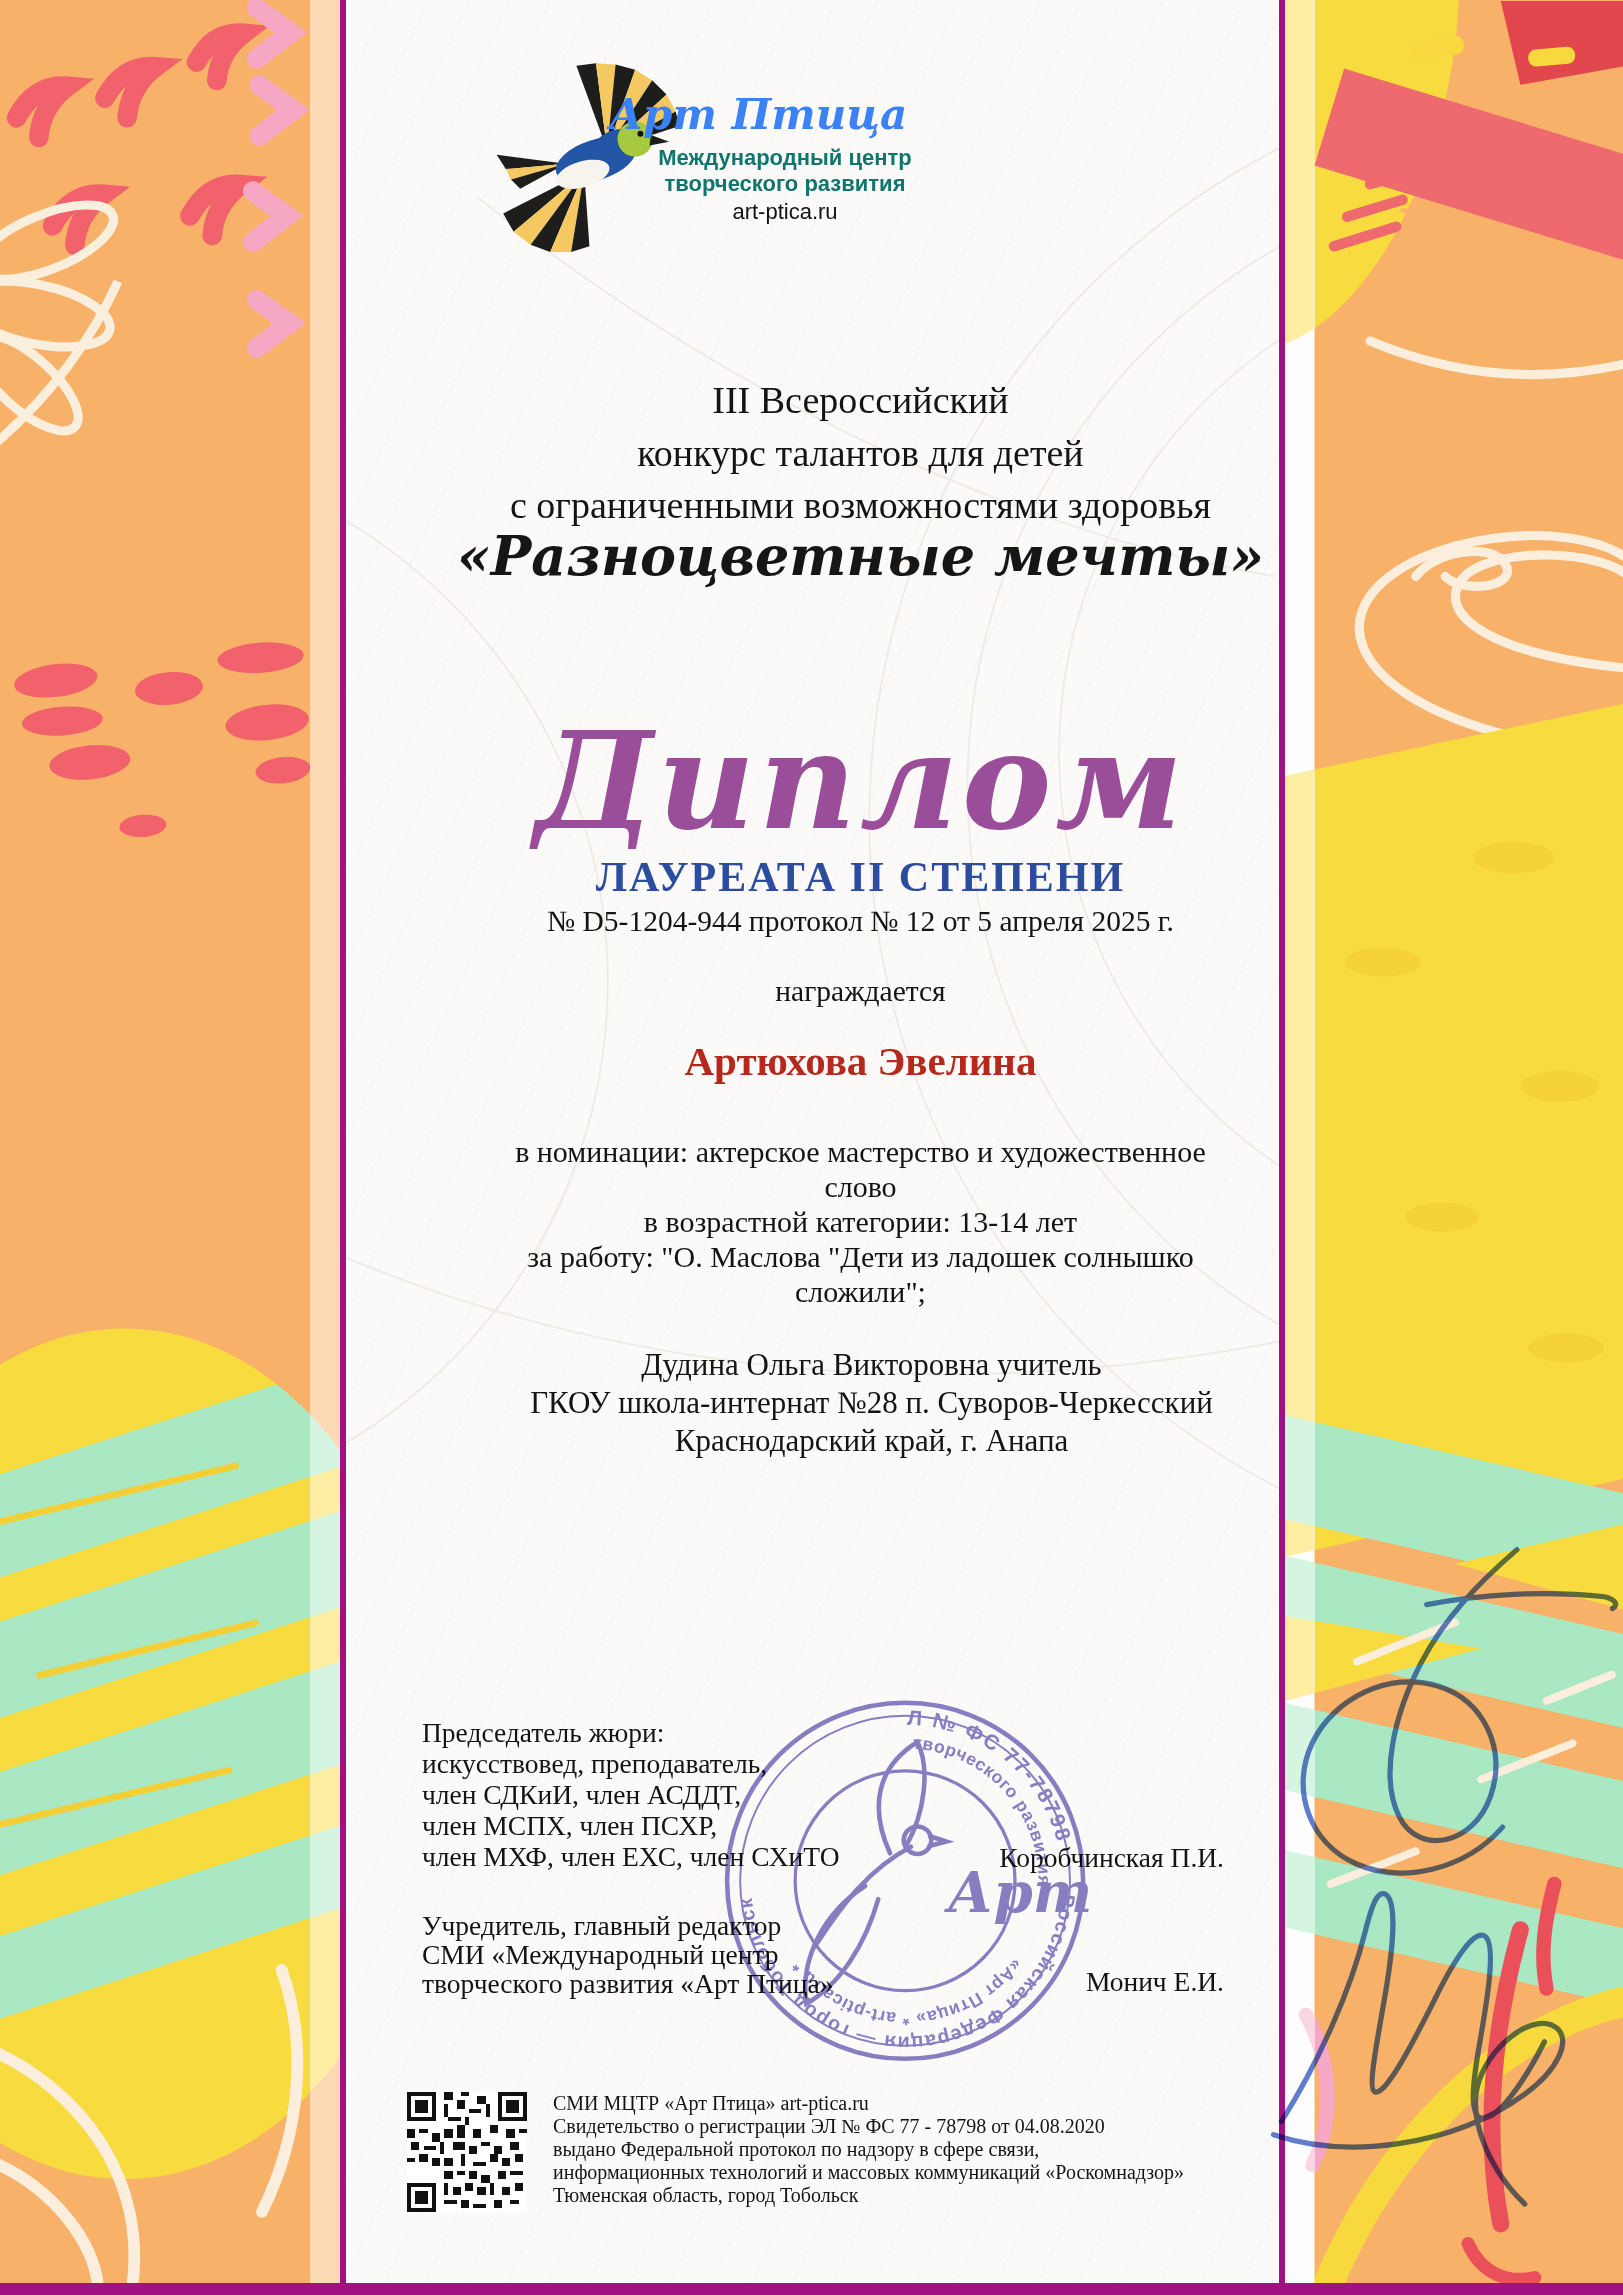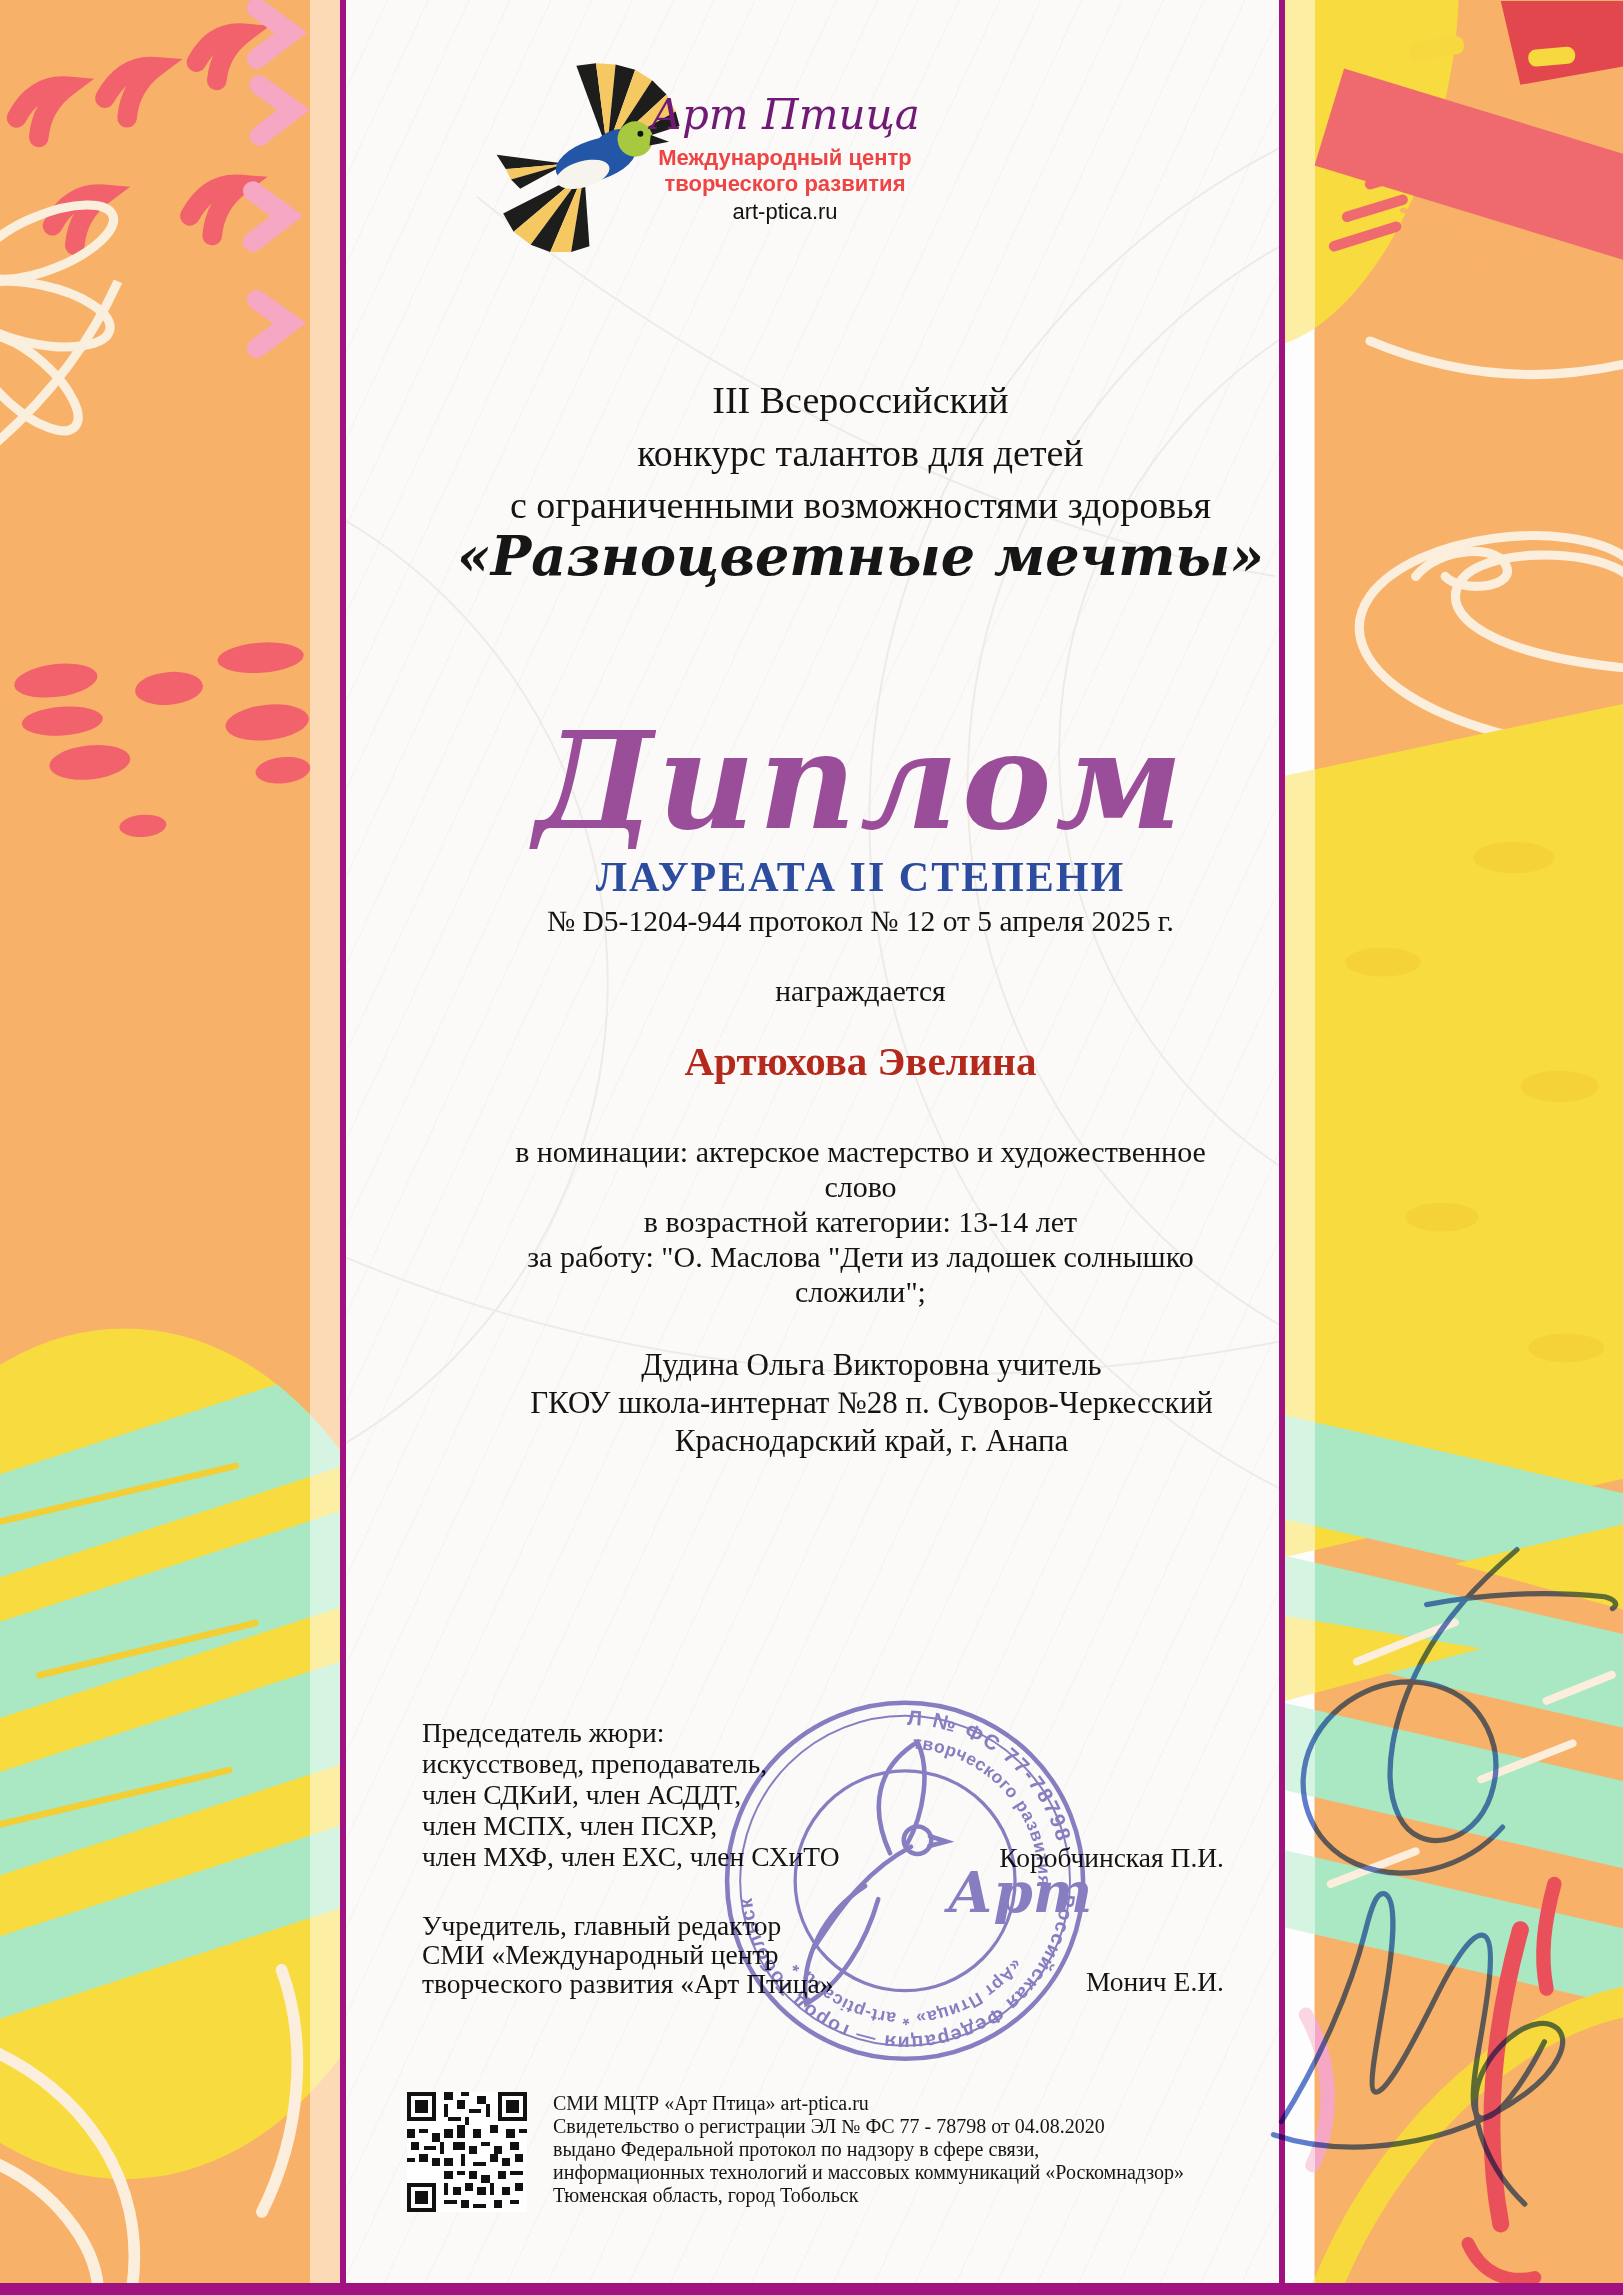--- a/index.html
+++ b/index.html
@@ -33,25 +33,25 @@
   .recipient{font-size:41px;font-weight:bold;color:#B5291D;}
   .details{font-size:30px;line-height:35px;color:#141414;}
   .mentor{font-size:31px;line-height:38px;color:#141414;padding-left:11px;}
   .block-l{position:absolute;left:422px;text-align:left;color:#141414;}
   .jury{font-size:27.5px;line-height:31px;}
   .founder{font-size:27.5px;line-height:29px;}
   .sig-name{position:absolute;left:916px;width:308px;text-align:right;font-size:27.5px;color:#141414;}
   .footer{position:absolute;left:553px;top:2092px;width:720px;text-align:left;
           font-size:20px;line-height:23px;color:#141414;}
   
-  .brand{position:absolute;left:628px;top:90px;width:314px;text-align:center;
-         font-family:"DejaVu Serif", serif;font-style:italic;font-weight:normal;
-         font-size:42px;color:#701a75;}
+  .brand{position:absolute;left:601px;top:90px;width:314px;text-align:center;
+         font-family:"DejaVu Serif", serif;font-style:italic;font-weight:bold;
+         font-size:42px;color:#3b82f6;}
   .org{position:absolute;left:628px;width:314px;text-align:center;font-weight:bold;
-       font-family:"Liberation Sans", sans-serif;font-size:22px;color:#ef4444;}
+       font-family:"Liberation Sans", sans-serif;font-size:22px;color:#0f766e;}
   .site{position:absolute;left:628px;width:314px;text-align:center;
         font-family:"Liberation Sans", sans-serif;font-size:22px;color:#111;}
   svg{display:block;}
   .overlay{position:absolute;left:0;top:0;pointer-events:none;}
 </style>
 </head>
 <body>
 
 <div class="page">
 

